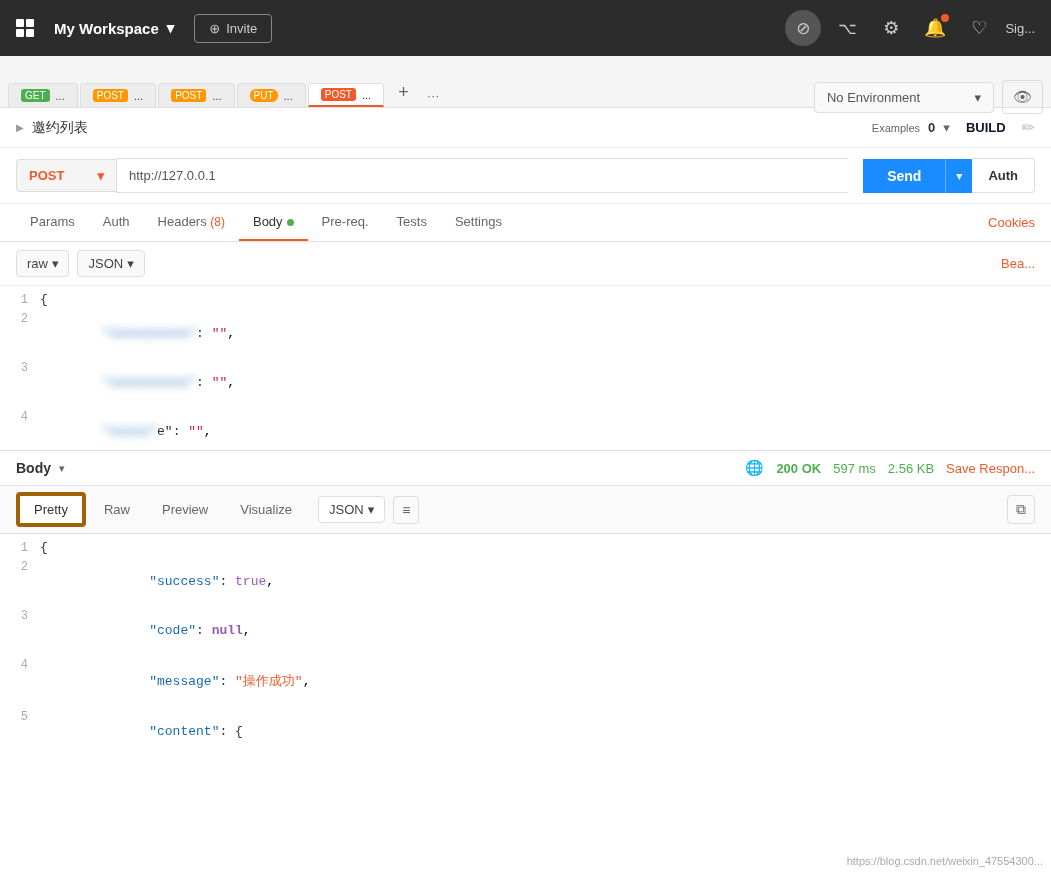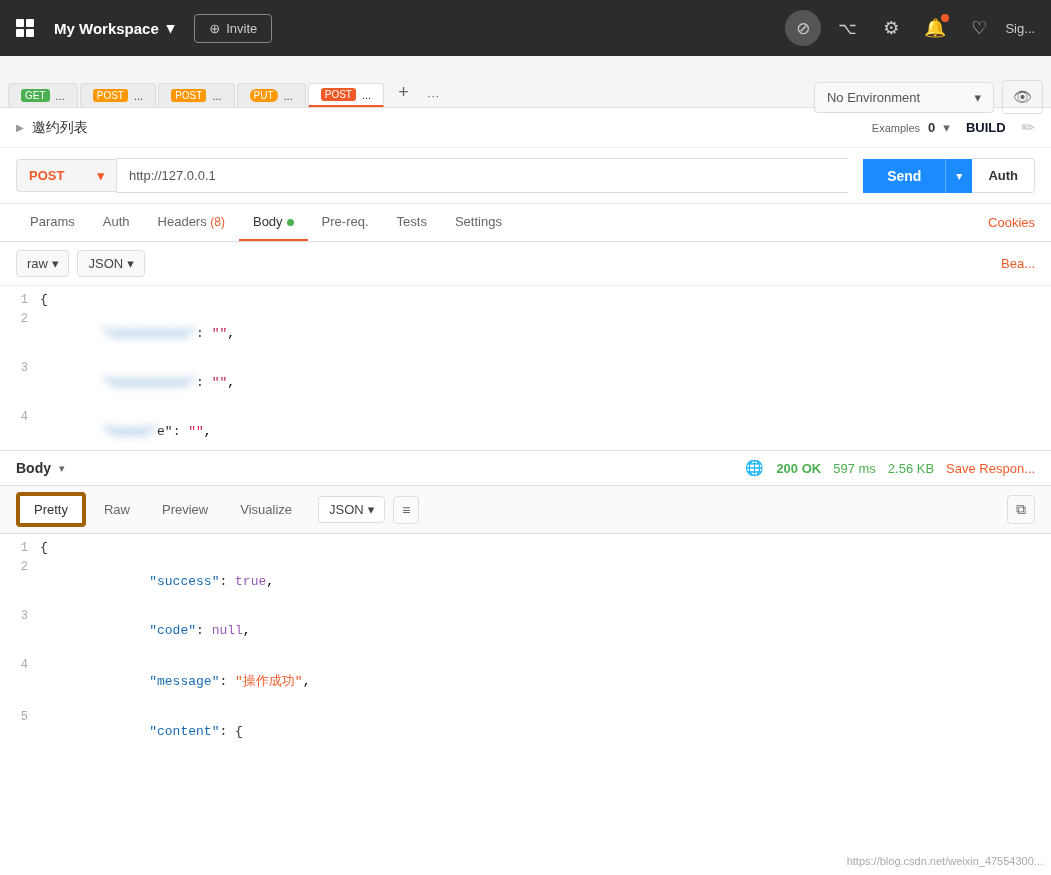--- a/index.html
+++ b/index.html
@@ -347,21 +347,21 @@
       text-align: right;
       padding-right: 12px;
       color: #aaa;
       user-select: none;
       font-size: 12px;
     }
     .line-content { flex: 1; white-space: pre; }
     .json-brace { color: #333; }
     .json-key { color: #1a6bb5; }
     .json-value-str { color: #c7254e; }
-    .json-value-null { color: #9b59b6; }
+    .json-value-null { color: #9b59b6; font-weight: bold; }
     .json-value-bool { color: #9b59b6; }
     .blurred { filter: blur(4px); display: inline-block; }
 
     
     .response-section {
       background: #fff;
       flex: 1;
       display: flex;
       flex-direction: column;
     }

